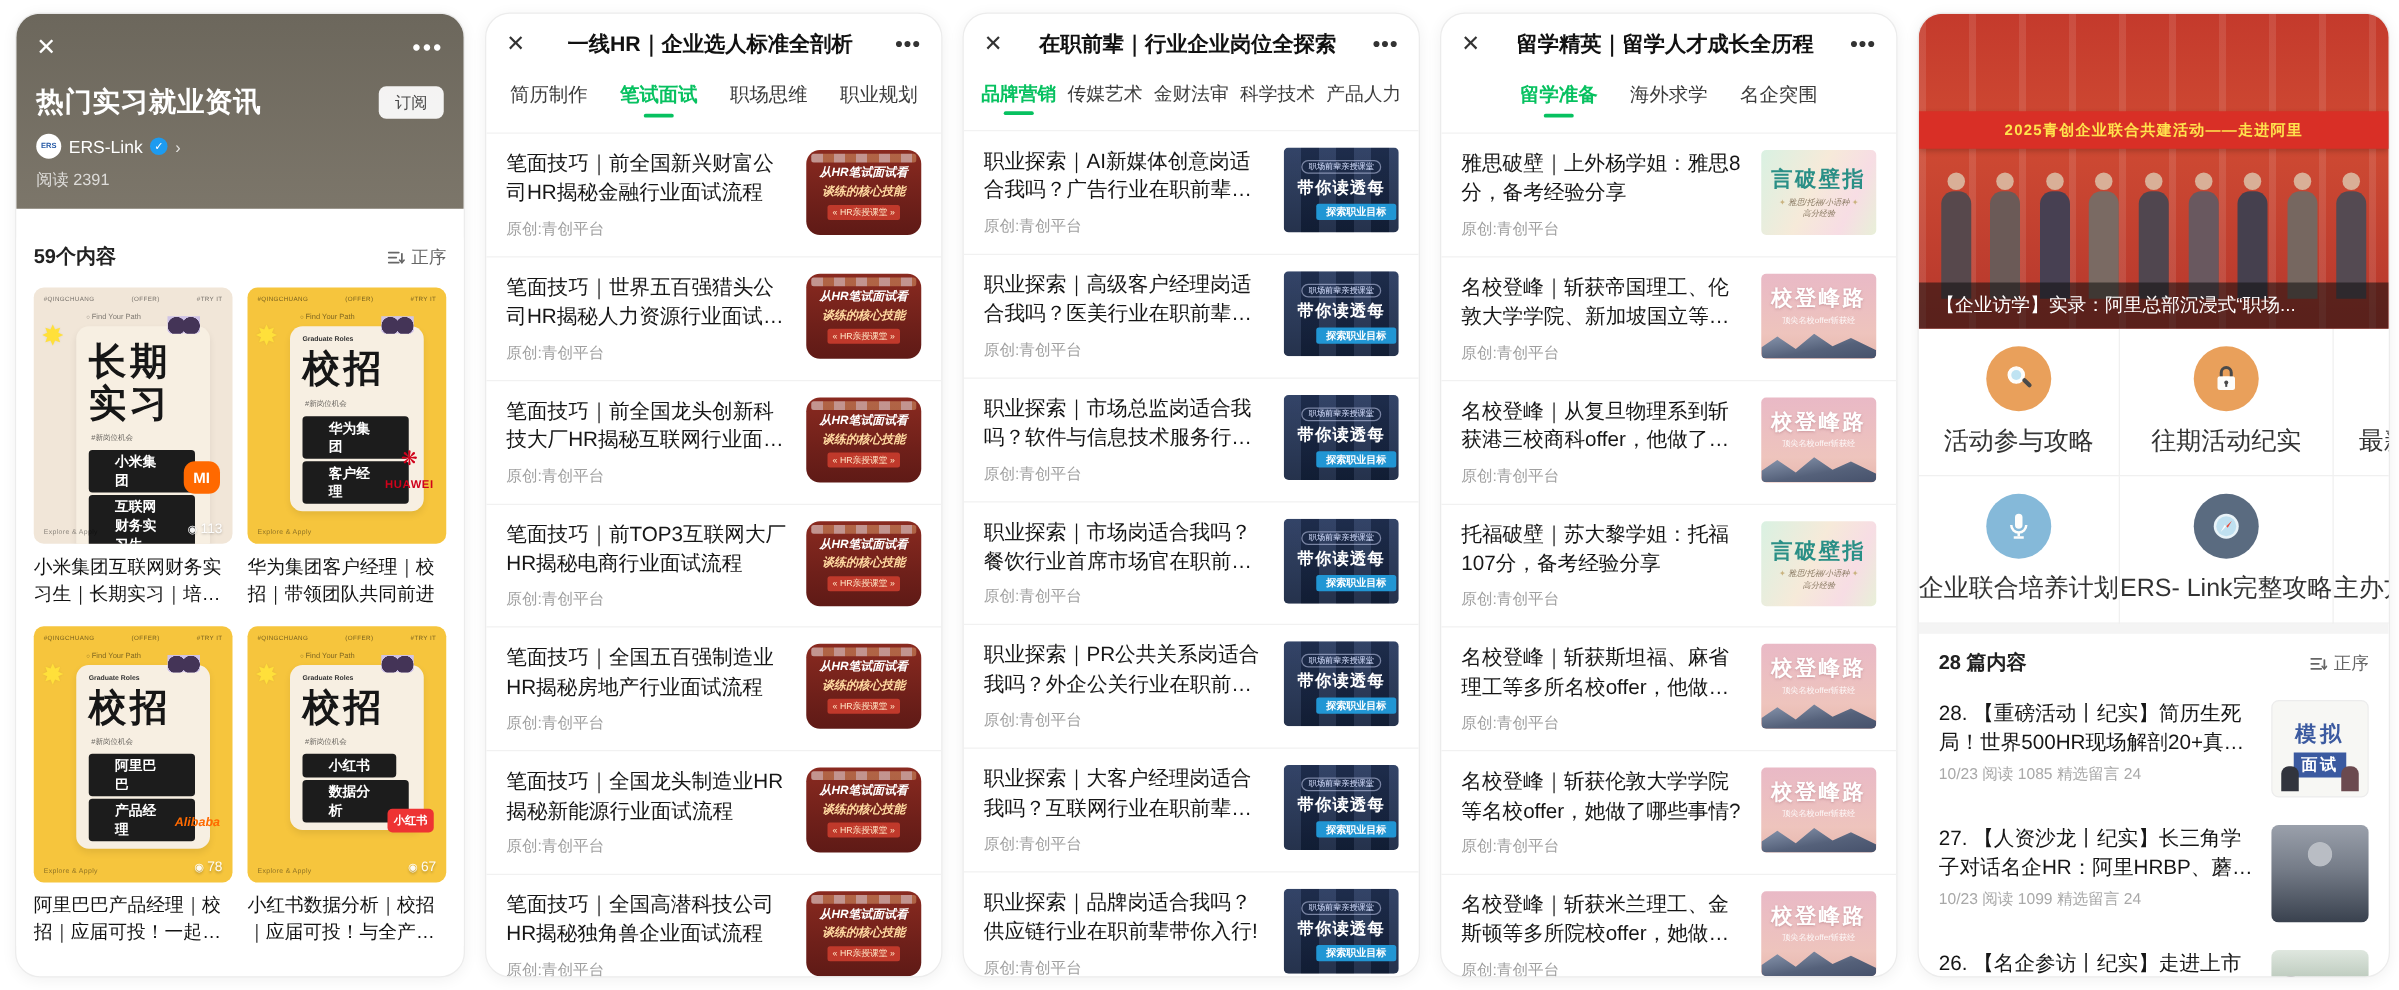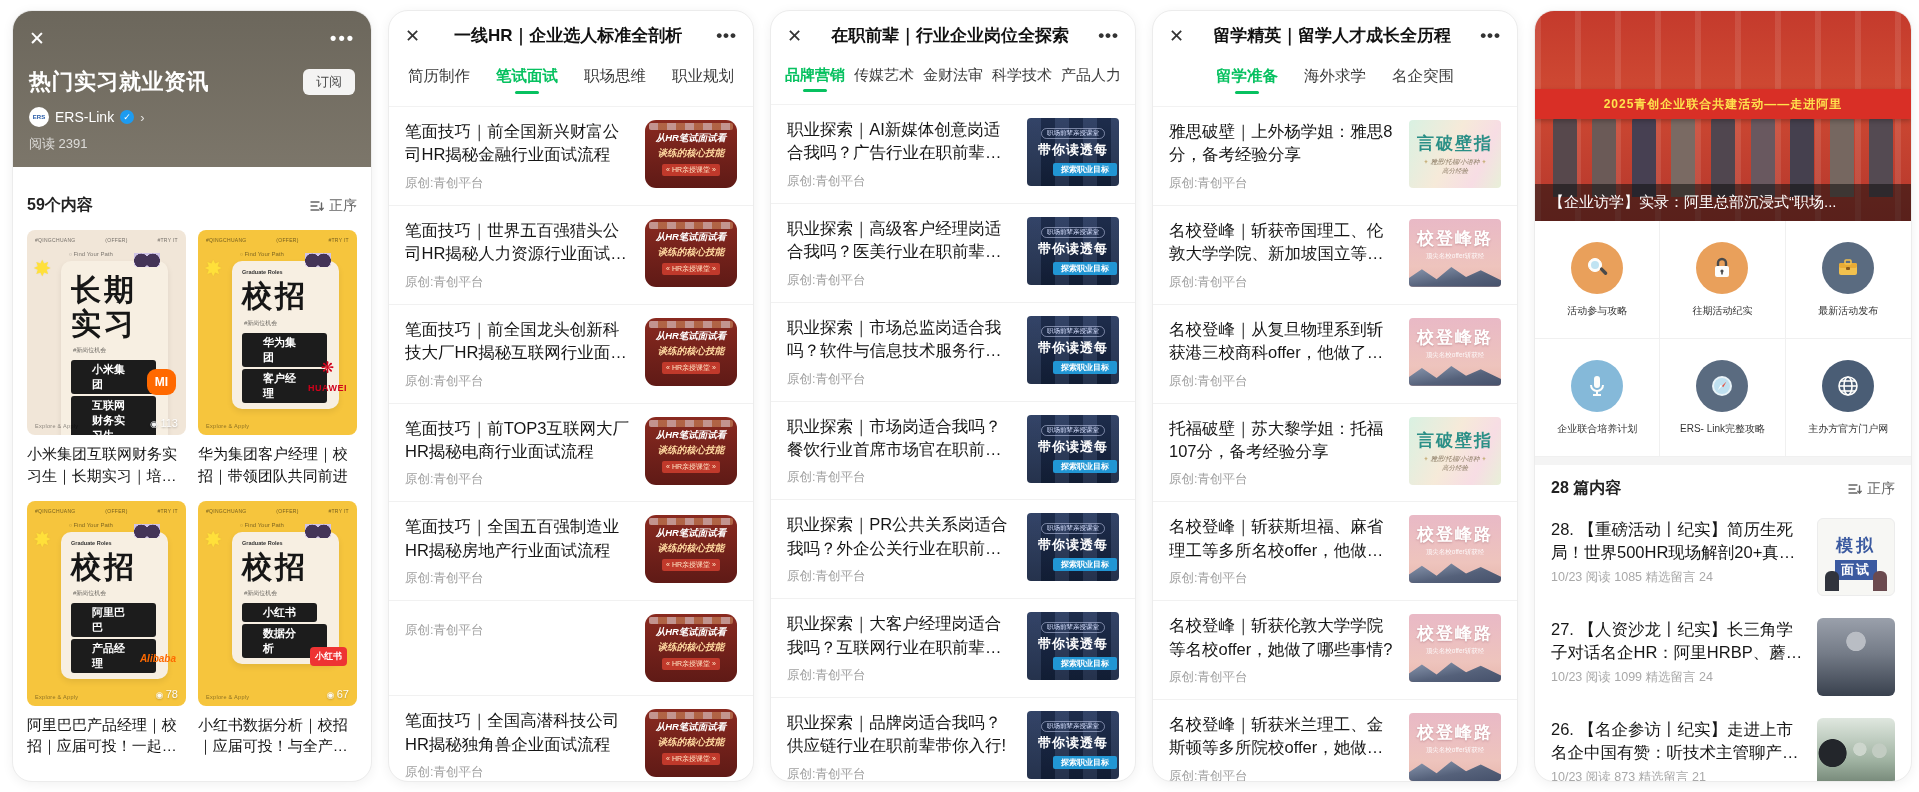--- a/index.html
+++ b/index.html
@@ -110,38 +110,38 @@
   .ab-lang-sub2 { font-size:6.5px; color:#8a7a63; font-style:italic; }
   .ab-thumb.v-peak { background:linear-gradient(180deg,#e9b9c6 0%,#eec4bd 70%,#e7b7ad 100%); }
   .ab-thumb.v-peak .peak-inner { display:flex; flex-direction:column; align-items:center; padding-top:8px; height:100%; }
   .ab-peak-main { font-size:17px; color:#fff; font-family:"DejaVu Serif",serif; font-weight:700; letter-spacing:2px; white-space:nowrap; text-shadow:0 1px 2px rgba(150,90,100,.4); }
   .ab-peak-sub { font-size:6.5px; color:rgba(255,255,255,.9); margin-top:2px; }
   .ab-thumb.v-peak::after { content:""; position:absolute; left:0; right:0; bottom:0; height:22px;
     background:linear-gradient(170deg,#7d8aa2 20%,#55617a 60%,#46516b 100%);
     clip-path:polygon(0 100%,0 60%,14% 20%,30% 65%,46% 10%,62% 55%,78% 25%,100% 70%,100% 100%); }
 
   
-  .photo { height:210px; position:relative; overflow:hidden;
+  .photo { height:252px; position:relative; overflow:hidden;
     background:linear-gradient(180deg,#c43a2c 0%,#cf4a33 40%,#b5372c 100%); }
   .photo .streaks { position:absolute; inset:0;
     background:repeating-linear-gradient(90deg,rgba(255,255,255,.10) 0 6px,transparent 6px 40px); }
   .people { position:absolute; left:0; right:0; bottom:24px; display:flex; justify-content:space-around; padding:0 10px; }
   .person { width:24px; height:86px; border-radius:10px 10px 0 0; position:relative; }
   .person::before { content:""; position:absolute; top:-15px; left:5px; width:14px; height:14px; border-radius:50%; background:#d9af97; }
   .banner-strip { position:absolute; left:0; right:0; top:78px; height:30px; background:linear-gradient(180deg,#e0332a,#c52а22);
     background:#d92f26; display:flex; align-items:center; justify-content:center; box-shadow:0 2px 5px rgba(0,0,0,.25); }
   .banner-text { color:#ffe34d; font-size:12px; font-weight:800; letter-spacing:1px; white-space:nowrap; }
   .photo-title { position:absolute; left:0; right:0; bottom:0; background:rgba(15,15,15,.55); color:#fff;
     font-size:15px; padding:9px 14px; white-space:nowrap; overflow:hidden; text-overflow:ellipsis; }
   .shortcuts { display:grid; grid-template-columns:1fr 1fr 1fr; }
   .sc-cell { height:118px; border-right:1px solid #f0f0f0; border-bottom:1px solid #f0f0f0;
     display:flex; flex-direction:column; align-items:center; justify-content:center; gap:10px; cursor:pointer; }
   .sc-cell:nth-child(3n) { border-right:none; }
   .sc-circle { width:52px; height:52px; border-radius:50%; display:flex; align-items:center; justify-content:center; }
-  .sc-label { font-size:10px; color:#333; white-space:nowrap; }
+  .sc-label { font-size:20px; color:#333; white-space:nowrap; }
   .bg-orange { background:#e9a05b; } .bg-slate { background:#5a6b80; } .bg-blue { background:#85b9d9; } .bg-navy { background:#4a5d75; }
   .seam { height:8px; background:#f4f4f4; }
   .acct-list-head { display:flex; justify-content:space-between; align-items:center; padding:13px 16px 8px; }
   .acct-count { font-size:16px; font-weight:700; color:#222; }
   .acct-item { display:flex; gap:12px; padding:11px 16px; cursor:pointer; }
   .acct-main { flex:1; min-width:0; }
   .acct-title { font-size:16.5px; color:#161616; line-height:1.4; display:-webkit-box; -webkit-line-clamp:2; -webkit-box-orient:vertical; overflow:hidden; }
   .acct-meta { margin-top:5px; font-size:12.5px; color:#a8a8a8; }
   .acct-thumb { width:78px; height:78px; border-radius:6px; flex:0 0 auto; overflow:hidden; position:relative; }
   .acct-thumb .mock-inner { display:none; }
@@ -387,20 +387,21 @@
       <div class="art-meta">原创:青创平台</div>
     </div>
     <div class="thumb hr-thumb">
       <span class="hr-t1">从HR笔试面试看</span>
       <span class="hr-t2">谈练的核心技能</span>
       <span class="hr-badge">HR亲授课堂</span>
     </div>
   </div>
         <div class="art">
     <div class="art-main">
+      <div class="art-title">笔面技巧｜全国龙头制造业HR揭秘新能源行业面试流程</div>
       <div class="art-meta">原创:青创平台</div>
     </div>
     <div class="thumb hr-thumb">
       <span class="hr-t1">从HR笔试面试看</span>
       <span class="hr-t2">谈练的核心技能</span>
       <span class="hr-badge">HR亲授课堂</span>
     </div>
   </div>
         <div class="art">
     <div class="art-main">

